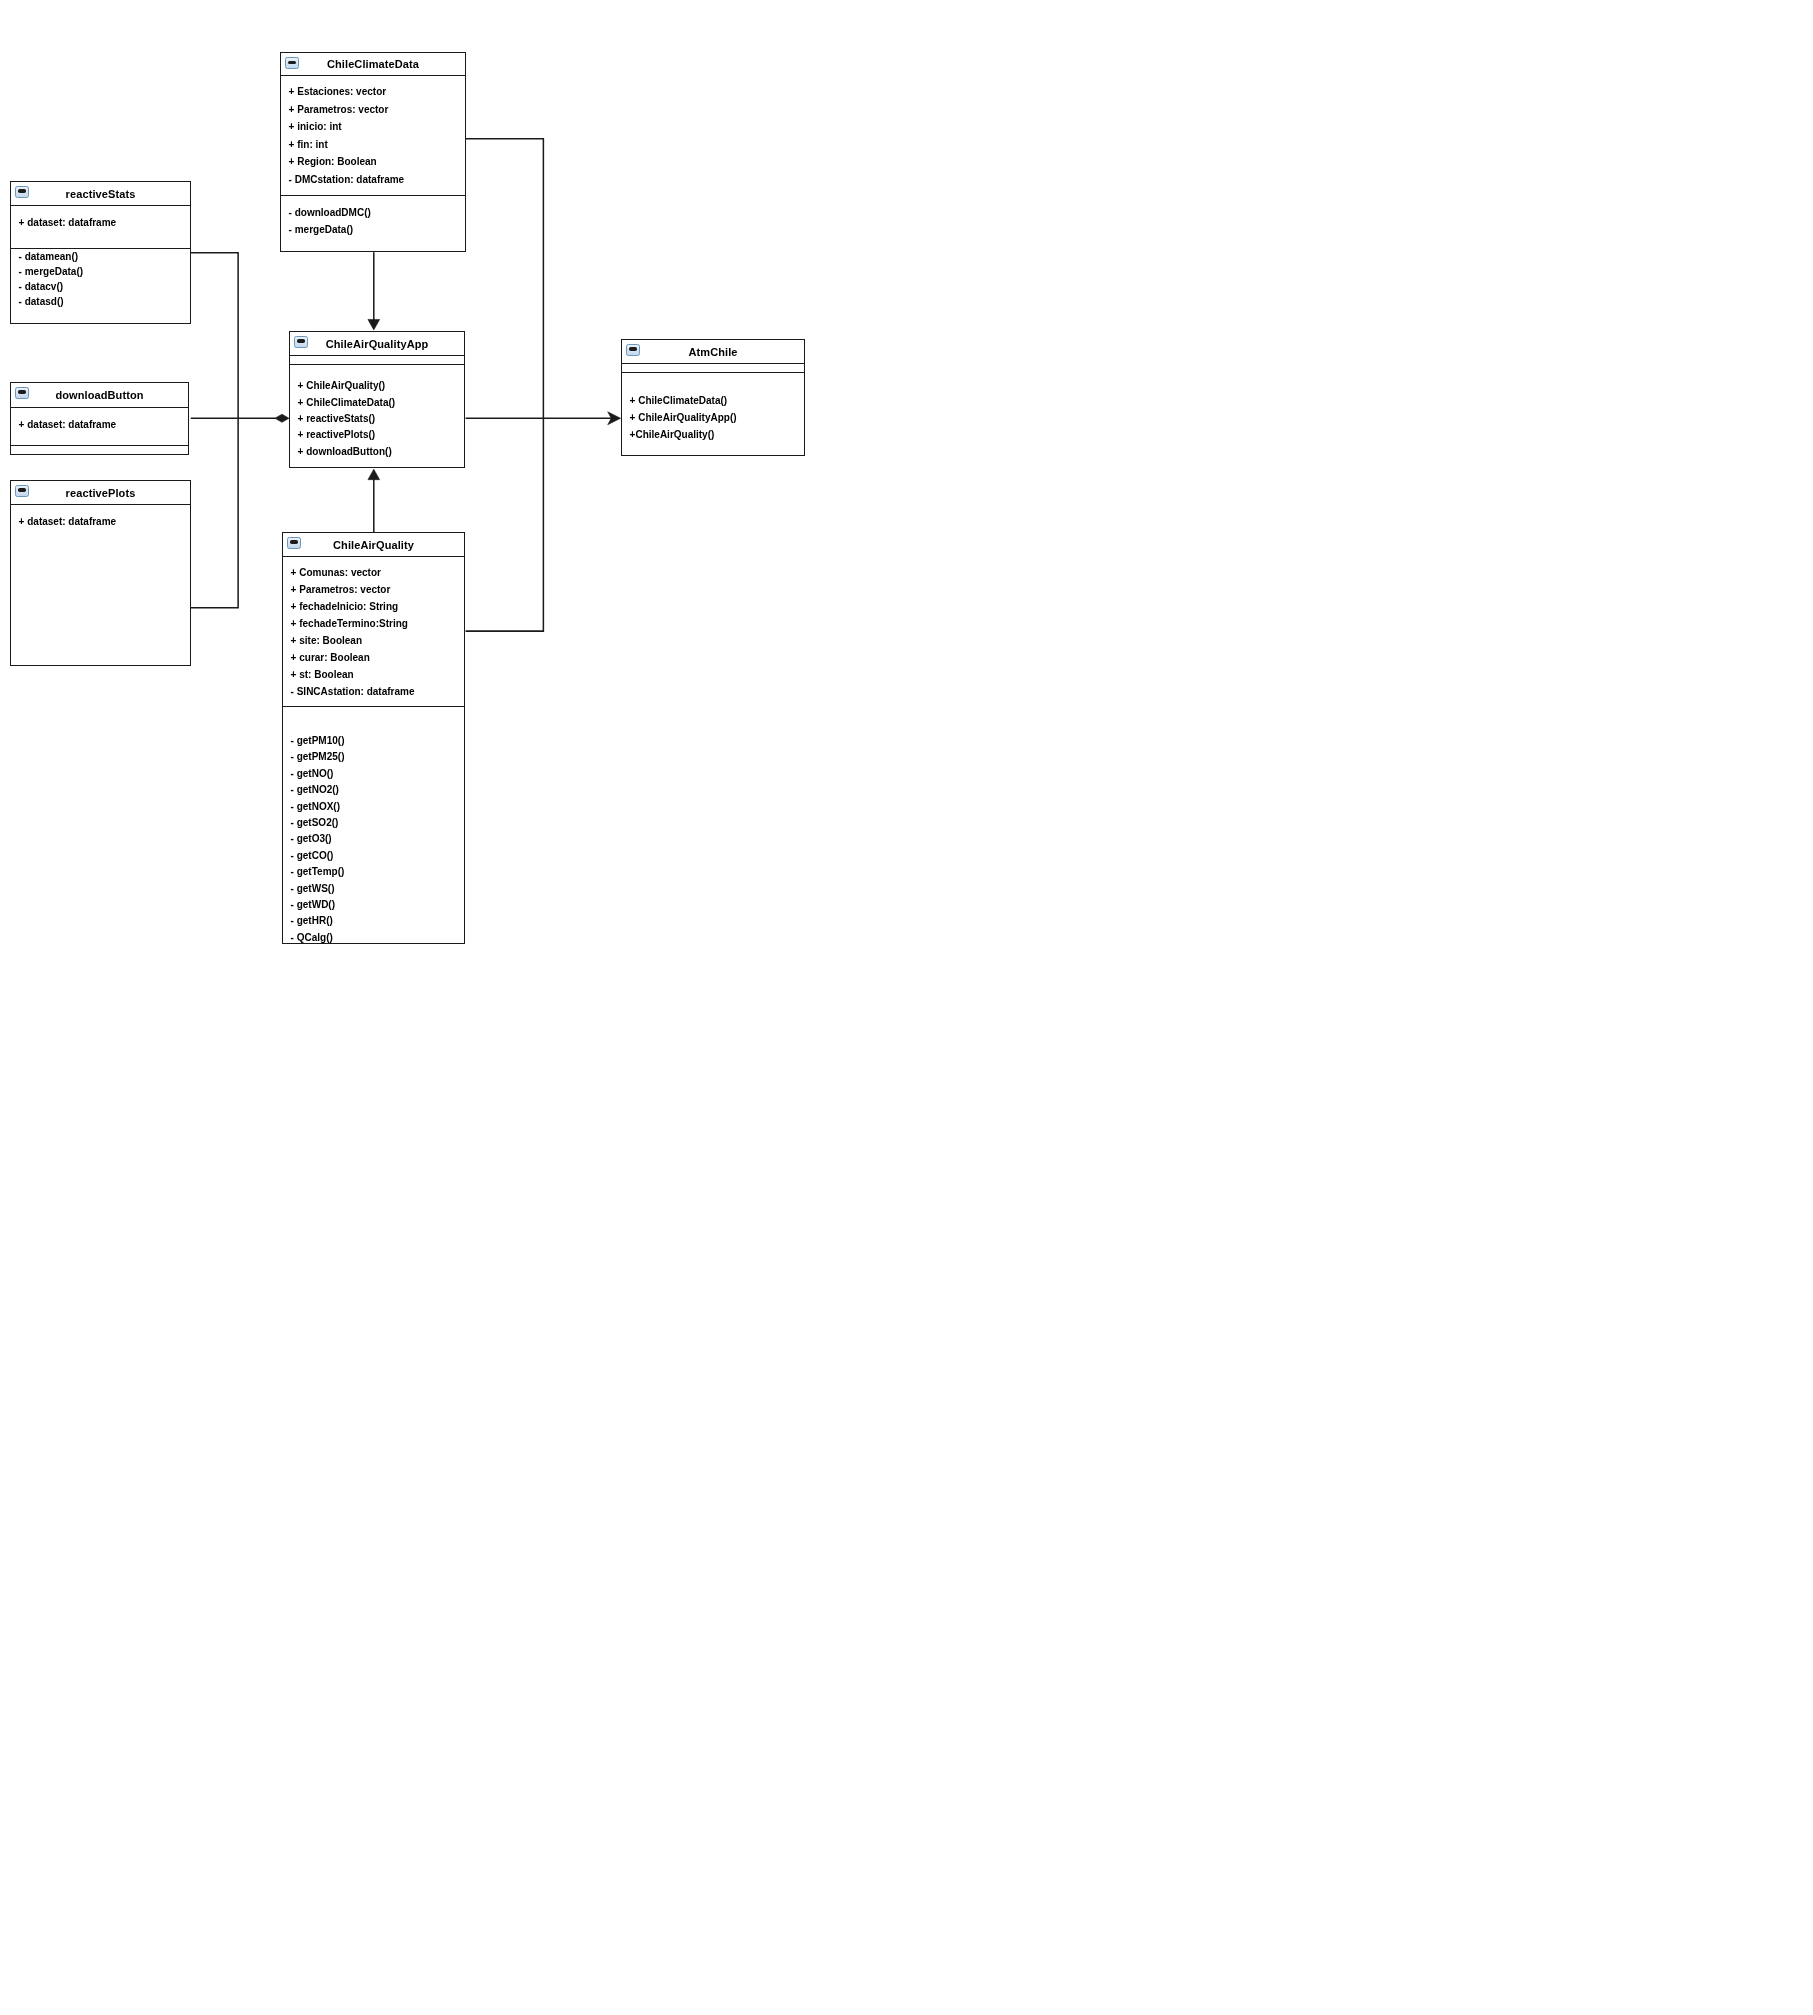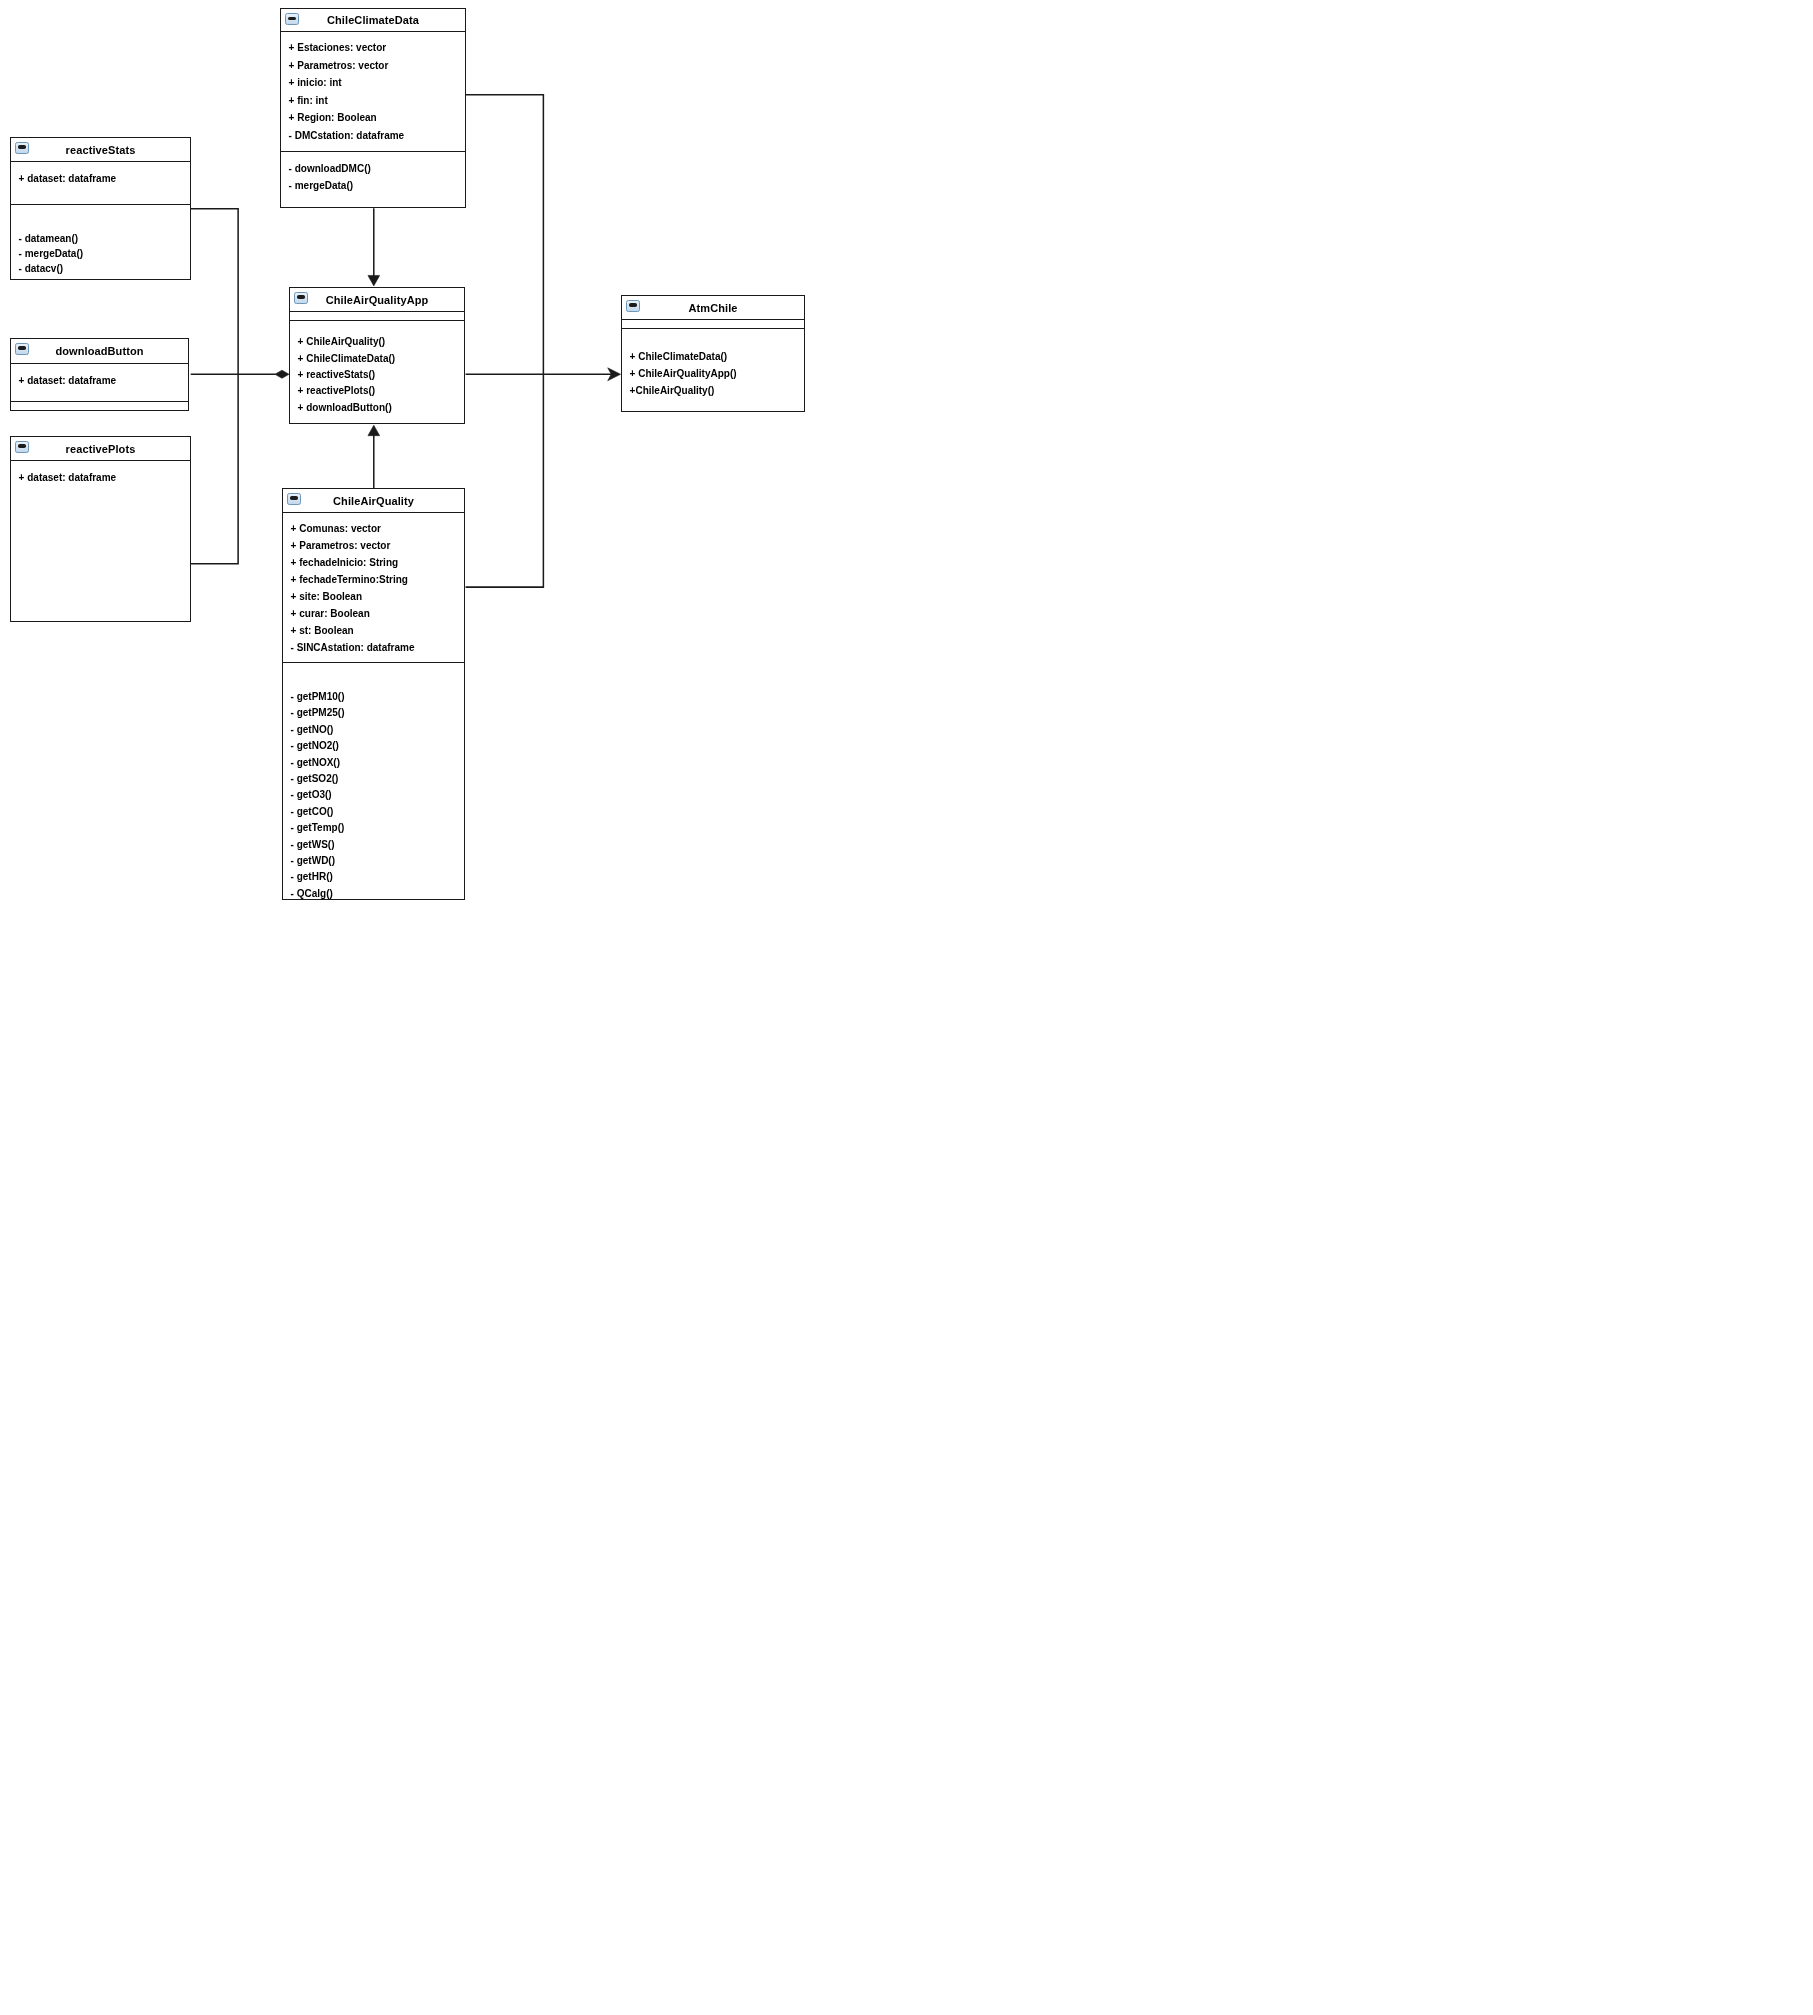--- a/index.html
+++ b/index.html
@@ -1,18 +1,18 @@
 <!DOCTYPE html>
 <html style="font-size:9.4px"><head>
 <meta charset="utf-8">
 <style>
   html,body{margin:0;padding:0;background:#ffffff;}
   .canvas{
     position:relative;width:816px;height:907px;background:#ffffff;
-    font-family:"Liberation Sans",sans-serif;color:#000;
+    font-family:"Liberation Sans",sans-serif;color:#000;margin-top:44px;
   }
   svg.connectors{position:absolute;left:0;top:0;z-index:0;}
   svg.connectors line, svg.connectors polyline{stroke:#1a1a1a;stroke-width:2.6;fill:none;}
   svg.connectors polygon{fill:#1a1a1a;stroke:#1a1a1a;}
   .uml-box{
     position:absolute;z-index:1;background:#ffffff;border:1.8px solid #1a1a1a;
     box-sizing:border-box;display:flex;flex-direction:column;
   }
   .uml-title{
     position:relative;flex:0 0 auto;display:flex;align-items:center;justify-content:center;
@@ -74,21 +74,21 @@
   <div class="uml-box" style="left:10px;top:137px;width:181px;height:143px">
     <div class="uml-title" style="height:23px">
       <span class="uml-icon">
           <span class="uml-icon-bar"></span>
         </span>
       <span>reactiveStats</span>
     </div>
     <div class="cmp" style="height:43px;padding-top:9.4px;line-height:15px">
       <div class="row">+ dataset: dataframe</div>
     </div>
-    <div class="cmp" style="flex:1;padding-top:26px;line-height:15px">
+    <div class="cmp" style="flex:1;padding-top:0;line-height:15px">
       <div class="row">- datamean()</div>
       <div class="row">- mergeData()</div>
       <div class="row">- datacv()</div>
       <div class="row">- datasd()</div>
     </div>
   </div>
 
   <div class="uml-box" style="left:10px;top:338px;width:179px;height:73px">
     <div class="uml-title" style="height:24px">
       <span class="uml-icon">

